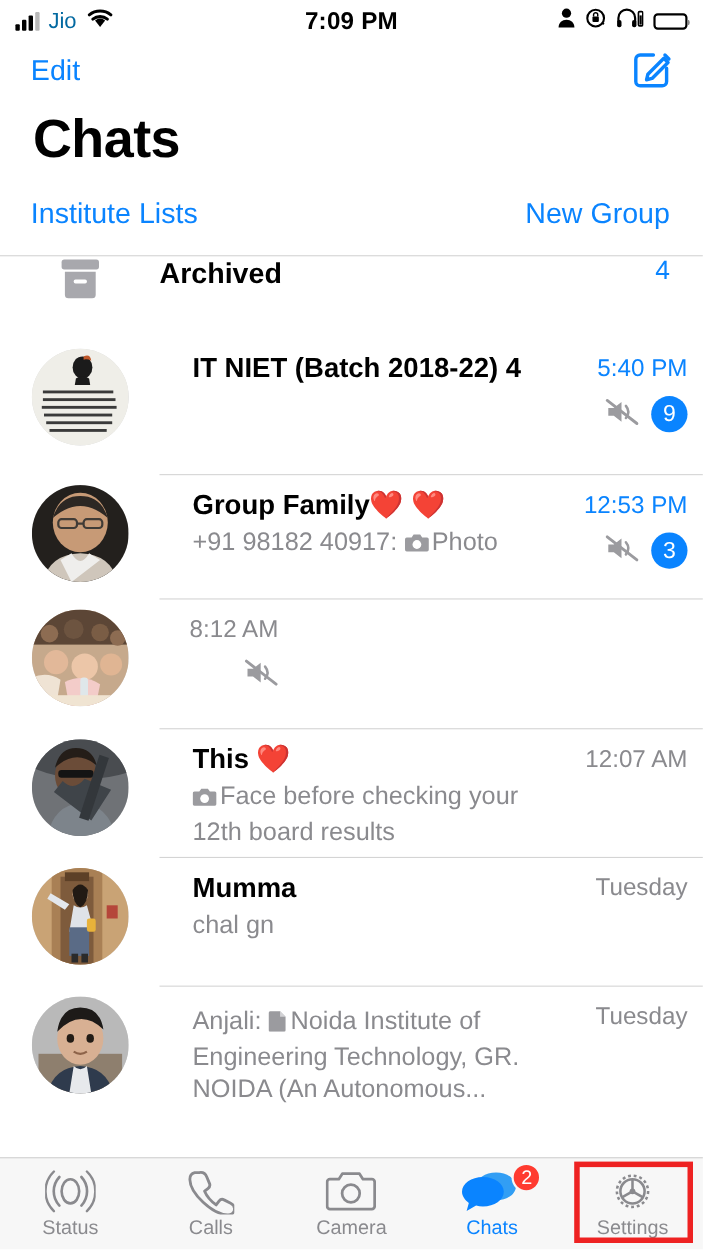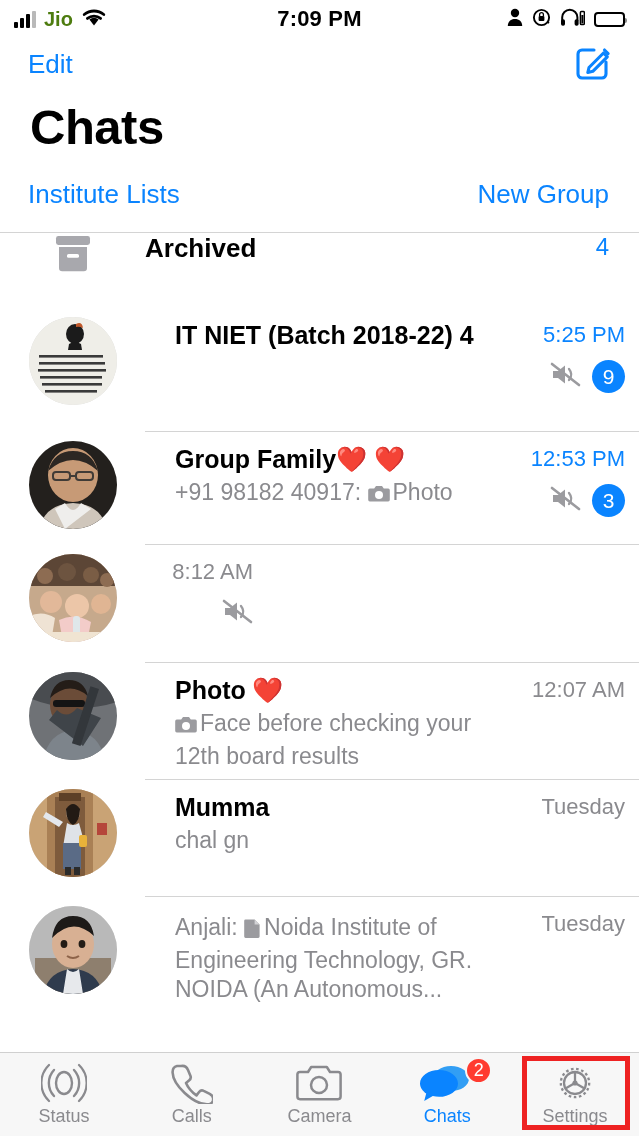--- a/index.html
+++ b/index.html
@@ -46,22 +46,22 @@
     pointer-events: none;
   }
   .sb-right {
     margin-left: auto;
     display: flex;
     align-items: center;
     gap: 9px;
   }
   .carrier {
     font-size: 20px;
-    font-weight: bold;
-    color: #4d7c0f;
+    font-weight: normal;
+    color: #0369a1;
   }
   .bars {
     display: flex;
     align-items: flex-end;
     gap: 2px;
     height: 17px;
   }
   .bars i {
     display: block;
     width: 4px;
@@ -426,21 +426,21 @@
               <rect x="16" y="73" width="52" height="2.6"></rect>
             </g>
           </svg>
         </div>
       </div>
       <div class="row-body">
         <div class="row-main">
           <div class="row-title">IT NIET (Batch 2018-22) 4</div>
         </div>
         <div class="row-meta">
-          <div class="row-time blue">5:25 PM</div>
+          <div class="row-time blue">5:40 PM</div>
           <div class="meta-icons">
             <span class="mute-icon">
               <svg width="31" height="27" viewBox="0 0 31 27">
                 <path d="M3 10 h5 l7 -5.5 v18 l-7 -5.5 H3 Z" fill="#9b9b9f"></path>
                 <path d="M2 3 L29 24" stroke="#9b9b9f" stroke-width="2.6" stroke-linecap="round"></path>
                 <path d="M19 8 q4.5 5.5 0 11" fill="none" stroke="#9b9b9f" stroke-width="2.3" stroke-linecap="round"></path>
               </svg>
             </span>
             <span class="badge">9</span>
           </div>
@@ -536,21 +536,21 @@
             <path d="M21 26 q19 -18 38 -2 q-4 -16 -19 -16 q-15 0 -19 18z" fill="#241d18"></path>
             <rect x="24" y="28" width="32" height="7" rx="3" fill="#141414"></rect>
             <path d="M14 88 q6 -28 30 -30 q26 2 32 30z" fill="#7d848b"></path>
             <path d="M48 36 q-10 12 -20 2 l-8 10 34 26 18 -28z" fill="#3f4449"></path>
             <rect x="52" y="14" width="9" height="60" transform="rotate(18 56 44)" fill="#33373b"></rect>
           </svg>
         </div>
       </div>
       <div class="row-body">
         <div class="row-main">
-          <div class="row-title">Photo ❤️</div>
+          <div class="row-title">This ❤️</div>
           <div class="row-sub"><span class="inline-ico"><svg width="22" height="19" viewBox="0 0 22 19">
                   <path d="M1.8 4.6 h4.4 l1.8 -2.6 h6 l1.8 2.6 h4.4 a1.6 1.6 0 0 1 1.6 1.6 v9.6 a1.6 1.6 0 0 1 -1.6 1.6 H1.8 a1.6 1.6 0 0 1 -1.6 -1.6 V6.2 a1.6 1.6 0 0 1 1.6 -1.6 z" fill="#9b9b9f"></path>
                   <circle cx="11" cy="11" r="4" fill="#ffffff"></circle>
                 </svg></span><span>Face before checking your 12th board results</span></div>
         </div>
         <div class="row-meta">
           <div class="row-time">12:07 AM</div>
         </div>
       </div>
       <div class="sep"></div>

